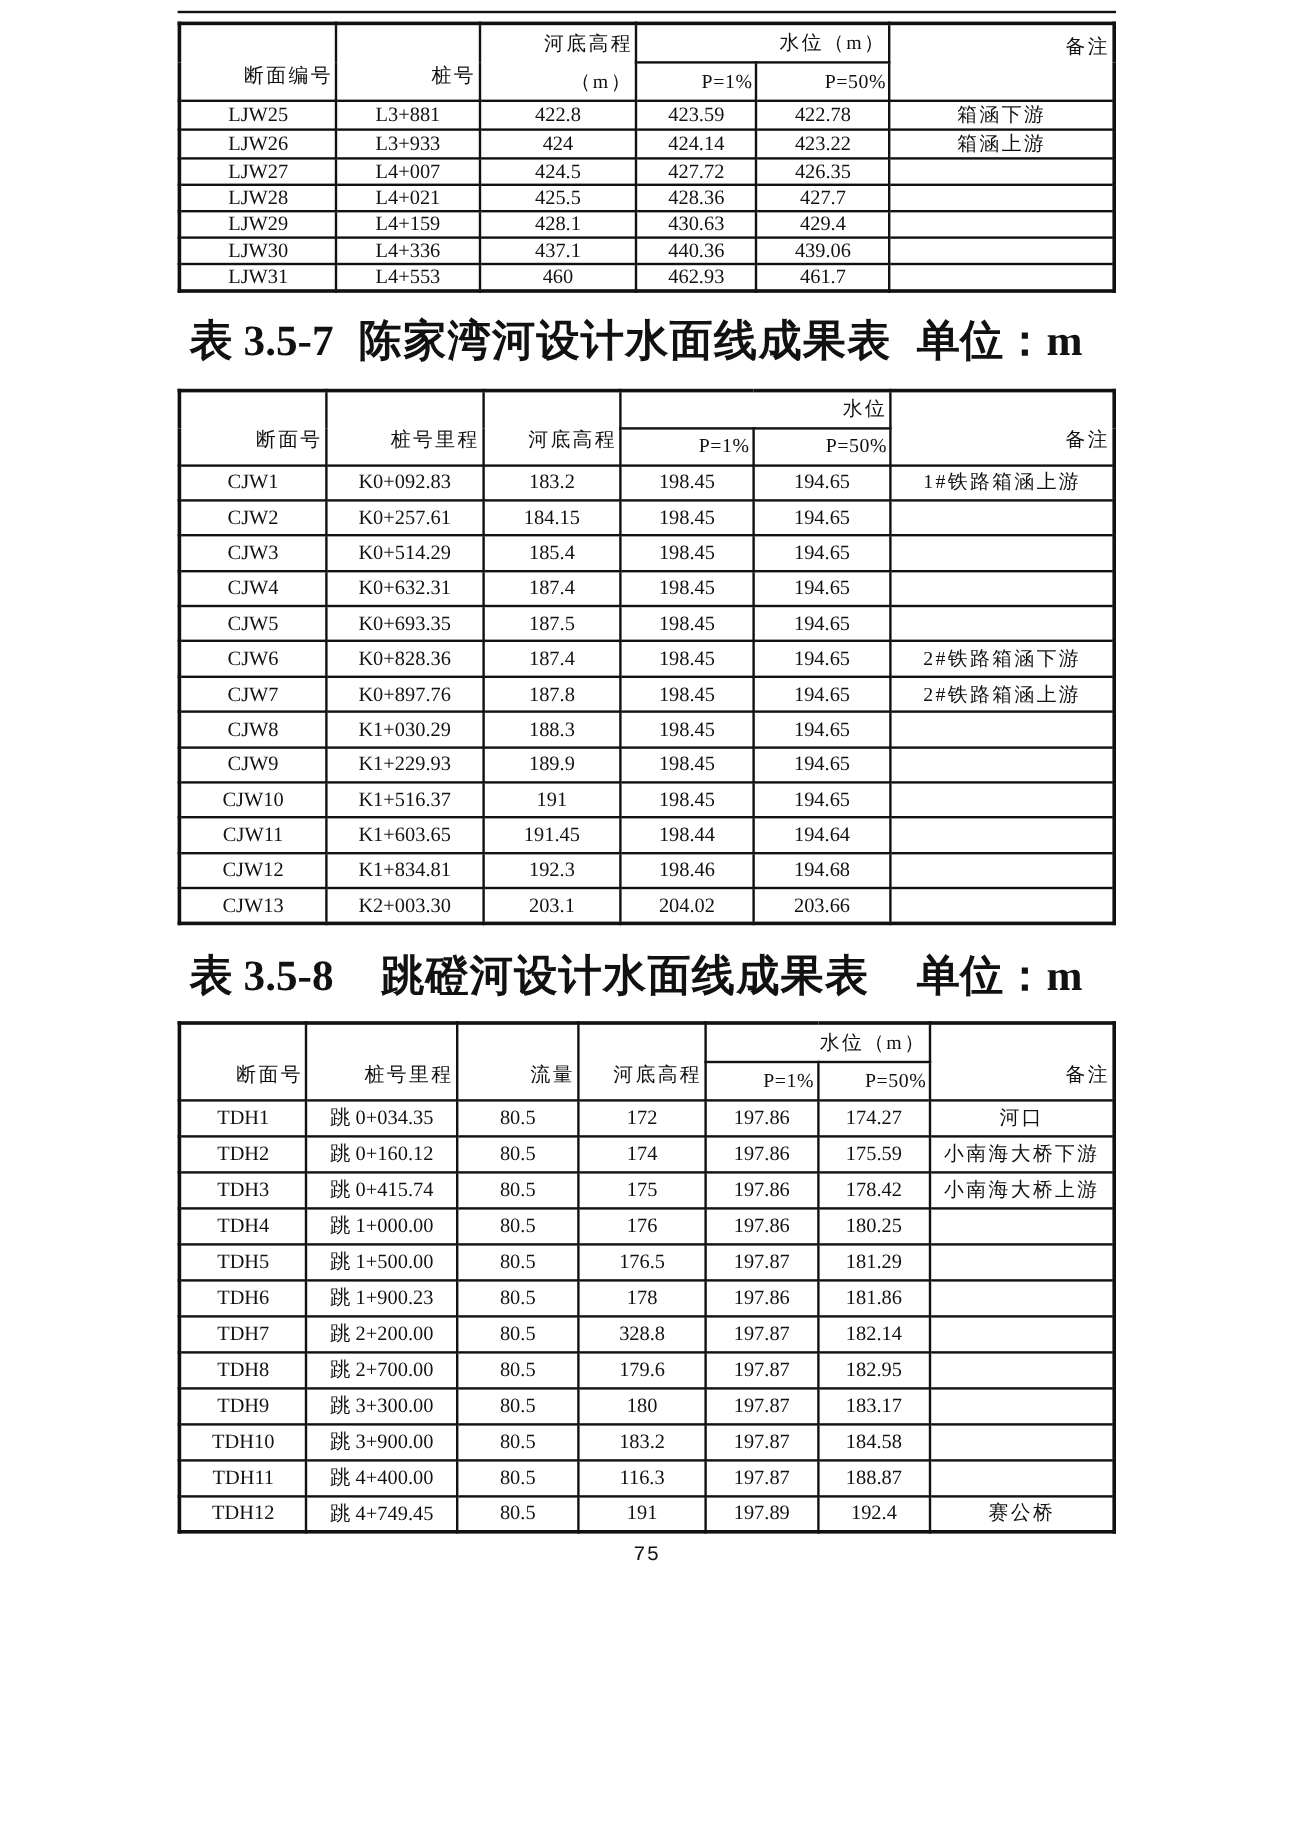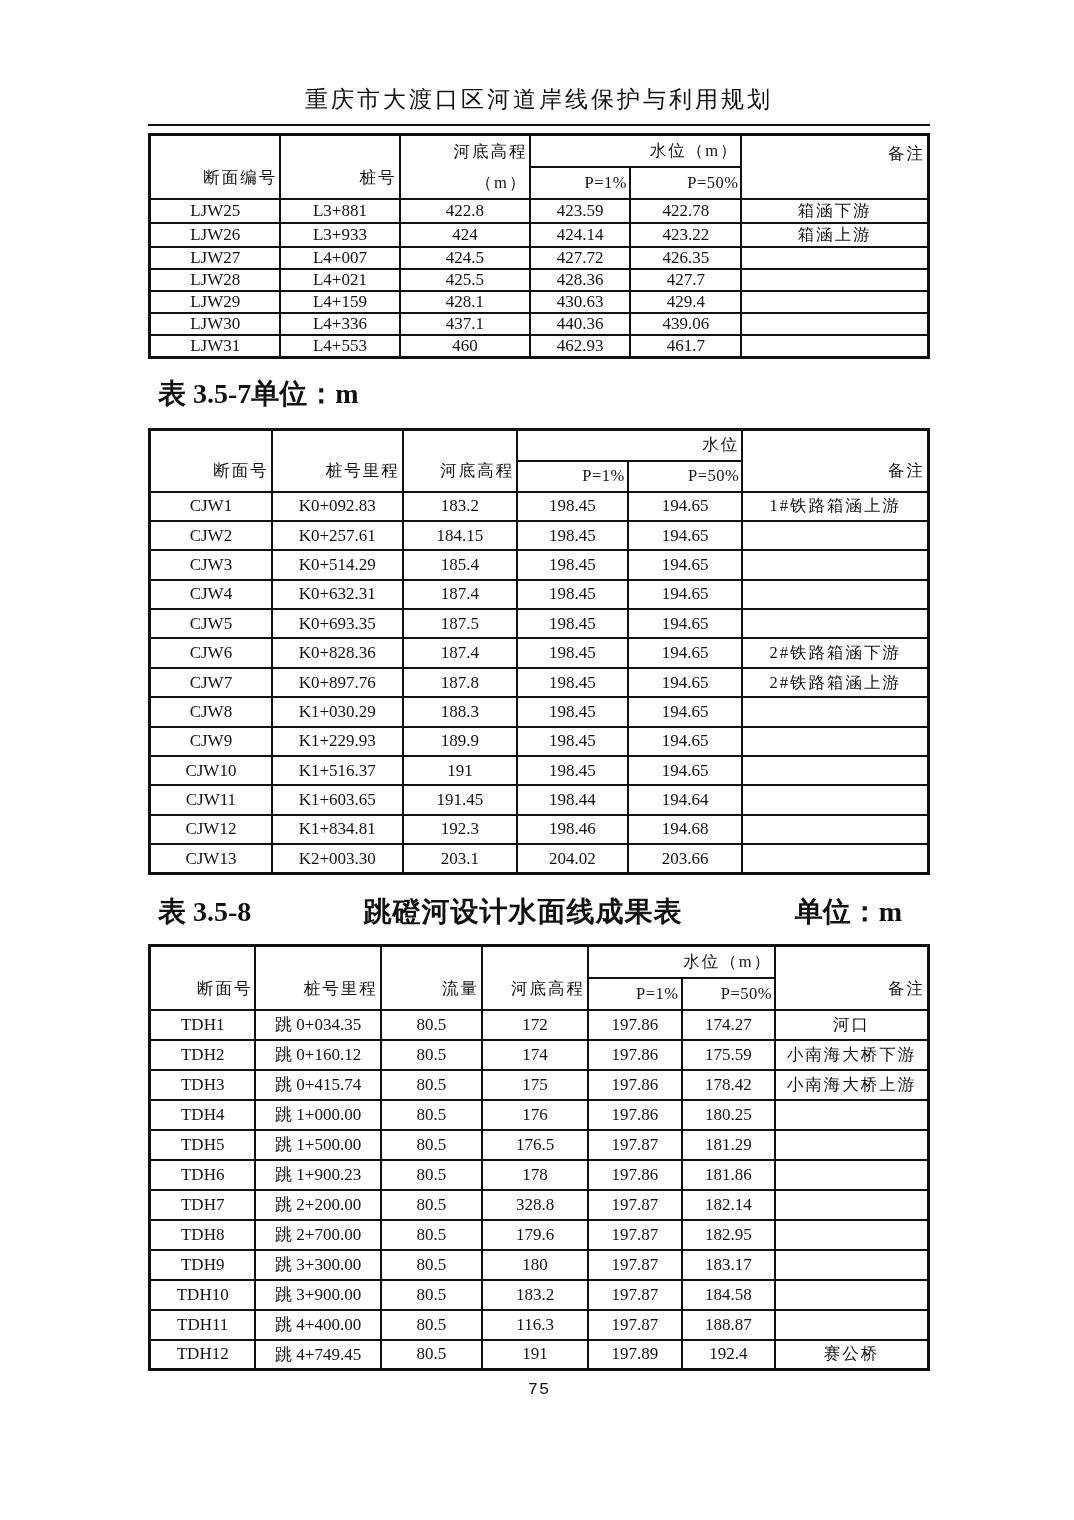--- a/index.html
+++ b/index.html
@@ -58,44 +58,44 @@
   #t2 tbody tr { height: 29.4px; }
   #t3 thead tr { height: 32px; }
   #t3 tbody tr { height: 30px; }
   .two-line { line-height: 31px; }
   
   tbody td:last-child { letter-spacing: 2px; font-size: 16.5px; }
   .caption {
     display: flex;
     align-items: baseline;
     font-weight: bold;
-    font-size: 28px;
+    font-size: 36px;
     margin: 0 10px;
     white-space: nowrap;
+    justify-content: flex-end;
   }
   .caption .cap-label { flex: 0 0 auto; }
   .caption .cap-title { flex: 1 1 auto; text-align: center; letter-spacing: 1px; }
   .caption .cap-unit  { flex: 0 0 auto; padding-right: 18px; }
   .cap2 { margin-top: 16px; margin-bottom: 15px; }
   .cap3 { margin-top: 18px; margin-bottom: 13px; }
   .page-number {
     margin-top: 9px;
     text-align: center;
     font-family: Liberation Mono, monospace;
     font-size: 17px;
     letter-spacing: 1px;
   }
 </style>
 </head>
 <body>
 
 <div class="page">
   <div class="content">
 
-    <div class="doc-title">重庆市大渡口区河道岸线保护与利用规划</div>
     <div class="doc-rule"></div>
 
     <table id="t1">
       <colgroup>
         <col style="width:16.8%">
           <col style="width:15.3%">
           <col style="width:16.8%">
         <col style="width:12.8%">
           <col style="width:14.3%">
           <col style="width:24.0%">
@@ -171,20 +171,21 @@
             <td>460</td>
             <td>462.93</td>
             <td>461.7</td>
             <td></td>
           </tr>
         </tbody>
     </table>
 
     <div class="caption cap2">
       <span class="cap-label">表 3.5-7</span>
+      <span class="cap-title">陈家湾河设计水面线成果表</span>
       <span class="cap-unit">单位：m</span>
     </div>
 
     <table id="t2">
       <colgroup>
         <col style="width:15.7%">
           <col style="width:16.8%">
           <col style="width:14.7%">
         <col style="width:14.2%">
           <col style="width:14.7%">

